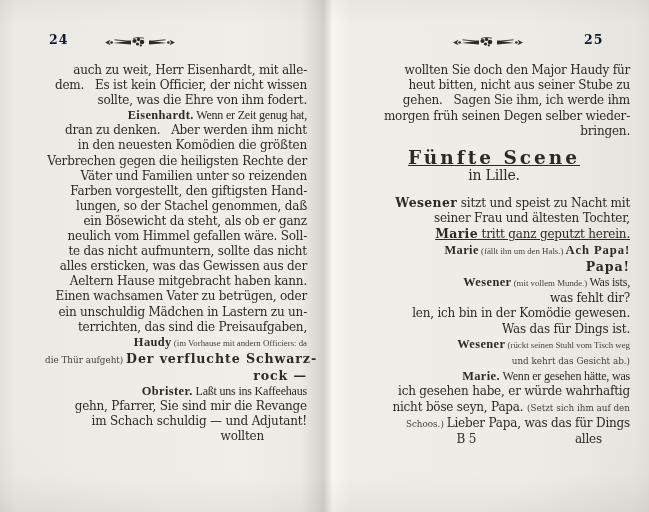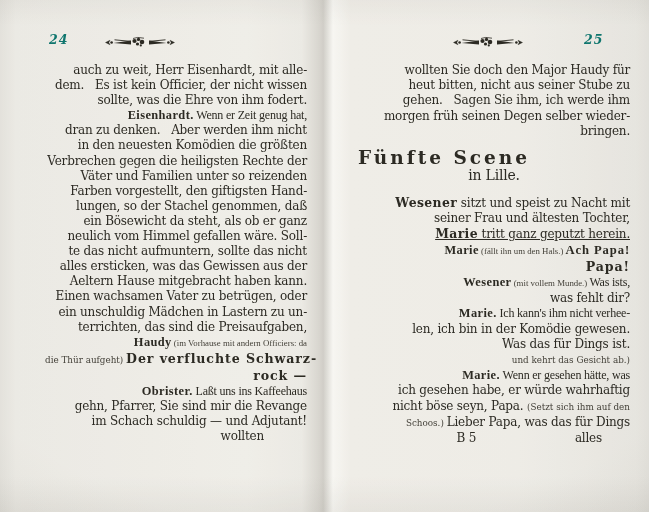--- a/index.html
+++ b/index.html
@@ -16,42 +16,42 @@
       linear-gradient(180deg, rgba(70,65,55,0.05) 0%, rgba(0,0,0,0) 5%, rgba(0,0,0,0) 93%, rgba(70,65,55,0.07) 100%),
       linear-gradient(90deg,
         #dddbd4 0px, #e7e5de 16px, #eceae3 38%, #e7e5de 46.5%,
         #cfccc4 49.2%, #c6c3bb 49.8%, #f5f4ef 51.3%, #ece9e2 54%,
         #eae8e1 80%, #e1dfd8 98%, #dbd9d2 100%);
   }
   .page{position:absolute;top:0;height:512px;}
   .pg-left{left:0;width:324px;}
   .pg-right{left:324px;width:325px;}
   .pagenum{
-    position:absolute;font-size:12.5px;color:#0f766e;
-    letter-spacing:1px;font-weight:bold;font-style:italic;
+    position:absolute;font-size:12.5px;color:#0f172a;
+    letter-spacing:1px;font-weight:bold;
   }
   .orn{position:absolute;display:block;line-height:0;}
   .col{position:absolute;color:#2c2a23;}
   .pg-left .col{left:45px;top:63px;width:262px;}
   .pg-right .col{left:34px;top:63px;width:272px;}
   .line{
     white-space:pre;font-size:12px;line-height:15.1px;
     letter-spacing:-0.2px;text-align:right;
   }
   .pg-right .line{line-height:15.2px;}
   .seg-n{}
   .seg-sp{font-weight:bold;font-size:12.4px;letter-spacing:0.4px;}
   .seg-st{font-size:8.8px;color:#45423a;letter-spacing:0;}
   .seg-em{font-size:12.6px;font-weight:600;letter-spacing:0.9px;}
   .line.ind{text-indent:15px;font-family:Liberation Serif, serif;}
   .pg-right .line.ind{text-indent:26px;}
   .line.cw{text-align:right;padding-right:43px;}
   .line.head{
-    text-align:left;font-size:18.5px;font-weight:bold;
-    letter-spacing:3px;line-height:21px;margin-top:8px;white-space:normal;
+    text-align:center;font-size:18.5px;font-weight:bold;
+    letter-spacing:3px;line-height:21px;margin-top:8px;white-space:normal;text-decoration:underline;
   }
   .line.sub{
     text-align:center;font-size:14px;line-height:15px;
     margin-bottom:12px;white-space:normal;
   }
   .line.sb1{padding-left:24px;}
   .line.sb2{padding-left:42px;}
   .line.sb3{padding-left:30px;text-decoration:underline;}
   .line.gapA{}
   .line.split{display:flex;justify-content:space-between;padding-right:28px;white-space:normal;}
@@ -143,23 +143,23 @@
         <div class="line"><span class="seg-n">bringen.</span></div>
         <div class="line head"><span class="seg-n">Fünfte Scene</span></div>
         <div class="line sub"><span class="seg-n">in Lille.</span></div>
         <div class="line sb1"><span class="seg-sp">Wesener</span><span class="seg-n"> sitzt und speist zu Nacht mit</span></div>
         <div class="line sb2"><span class="seg-n">seiner Frau und ältesten Tochter,</span></div>
         <div class="line sb3"><span class="seg-sp">Marie</span><span class="seg-n"> tritt ganz geputzt herein.</span></div>
         <div class="line ind gapA"><span class="seg-sp">Marie</span><span class="seg-st"> (fällt ihn um den Hals.) </span><span class="seg-em">Ach Papa!</span></div>
         <div class="line"><span class="seg-em">Papa!</span></div>
         <div class="line ind"><span class="seg-sp">Wesener</span><span class="seg-st"> (mit vollem Munde.) </span><span class="seg-n">Was ists,</span></div>
         <div class="line"><span class="seg-n">was fehlt dir?</span></div>
-        <div class="line ind"><span class="seg-sp">Marie.</span><span class="seg-n"> Ich kann's ihm nicht verhee-</span></div>
         <div class="line"><span class="seg-n">len, ich bin in der Komödie gewesen.</span></div>
         <div class="line"><span class="seg-n">Was das für Dings ist.</span></div>
+        <div class="line ind"><span class="seg-sp">Wesener</span><span class="seg-st"> (rückt seinen Stuhl vom Tisch weg</span></div>
         <div class="line"><span class="seg-st">und kehrt das Gesicht ab.)</span></div>
         <div class="line ind"><span class="seg-sp">Marie.</span><span class="seg-n"> Wenn er gesehen hätte, was</span></div>
         <div class="line"><span class="seg-n">ich gesehen habe, er würde wahrhaftig</span></div>
         <div class="line"><span class="seg-n">nicht böse seyn, Papa. </span><span class="seg-st">(Setzt sich ihm auf den</span></div>
         <div class="line"><span class="seg-st">Schoos.) </span><span class="seg-n">Lieber Papa, was das für Dings</span></div>
         <div class="line split">
           <span class="seg-n"></span>
           <span class="seg-n">B 5</span>
           <span class="seg-n">alles</span>
         </div>

